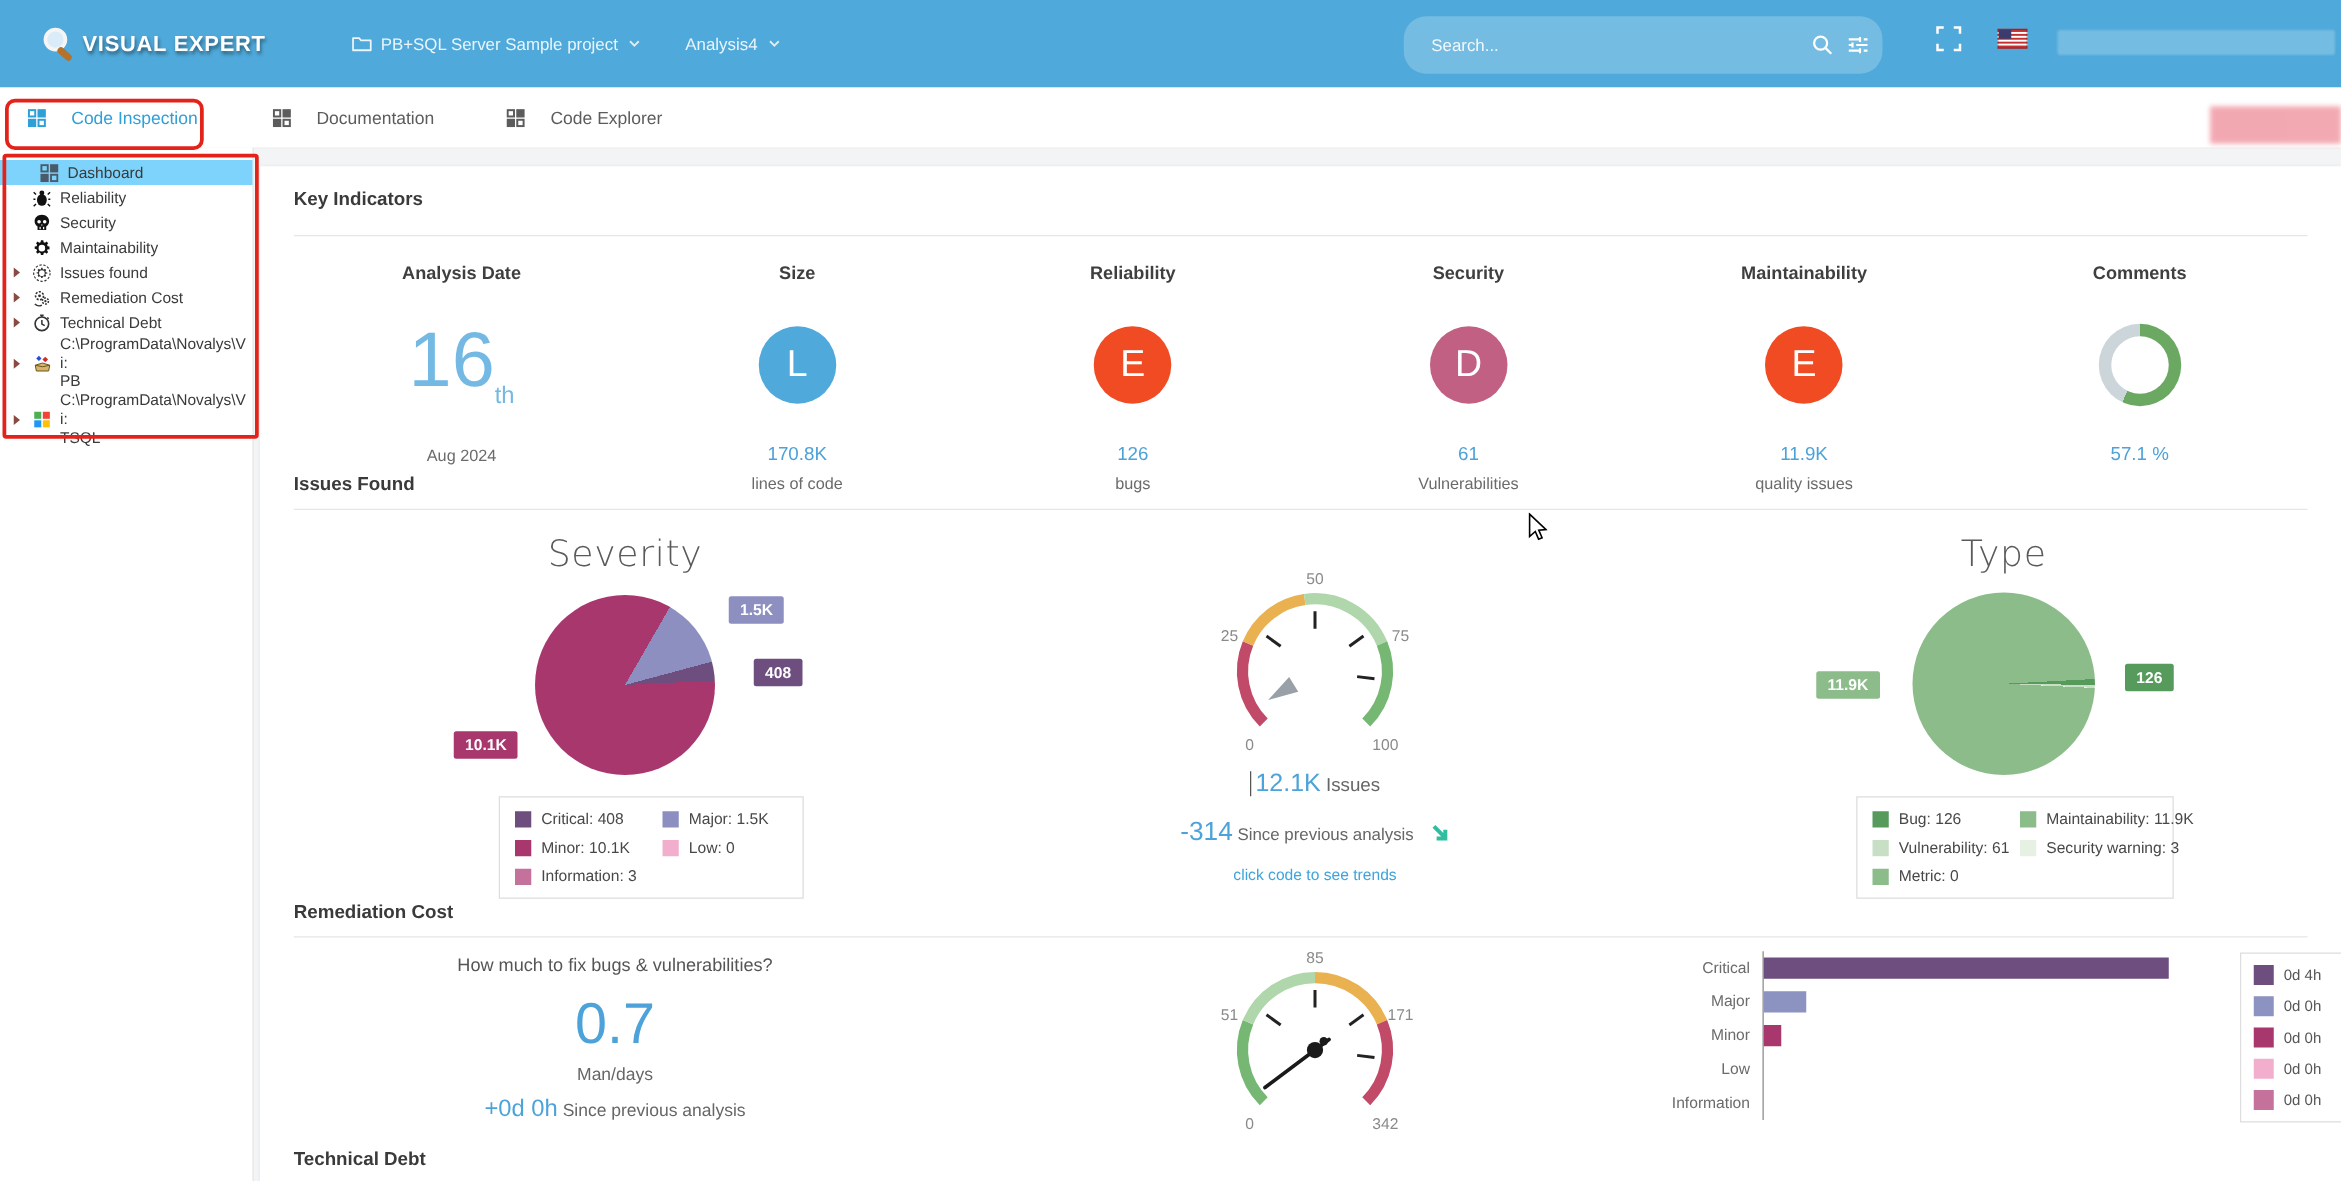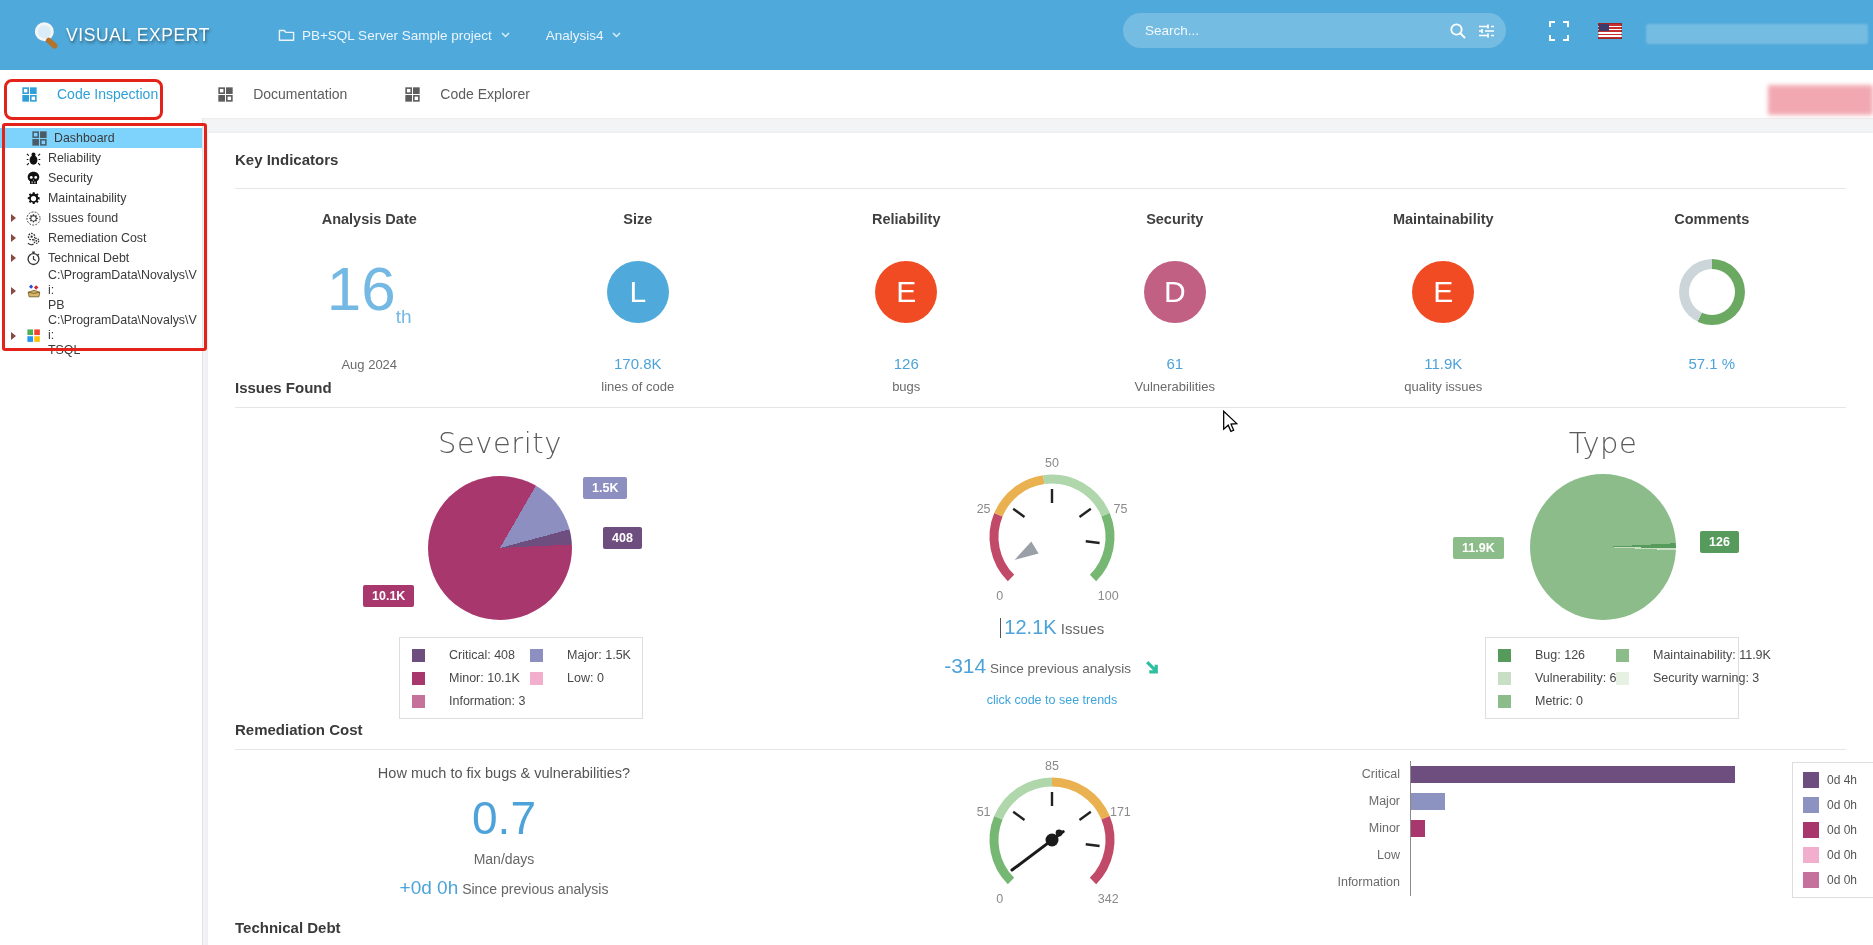--- a/index.html
+++ b/index.html
@@ -1,25 +1,25 @@
 <!DOCTYPE html>
 <html><head>
 <meta charset="utf-8">
 <style>
   html,body{margin:0;padding:0;}
   body{width:1873px;height:945px;overflow:hidden;position:relative;background:#f3f4f6;
        font-family:"Liberation Sans",sans-serif;-webkit-font-smoothing:antialiased;}
   
   .topbar{position:absolute;left:0;top:0;width:100%;height:70px;background:#4fa9da;display:flex;align-items:center;}
   .logo{display:flex;align-items:center;gap:2px;margin-left:30px;cursor:pointer;}
-  .logo-text{color:#fff;font-weight:normal;font-size:17.5px;letter-spacing:.6px;text-shadow:1px 2px 3px rgba(0,0,0,.45);}
+  .logo-text{color:#fff;font-weight:bold;font-size:17.5px;letter-spacing:.6px;text-shadow:1px 2px 3px rgba(0,0,0,.45);}
   .hsel{display:flex;align-items:center;gap:7px;color:#eaf5fc;font-size:13.5px;cursor:pointer;}
   .proj{margin-left:68px;} .analysis{margin-left:36px;}
   .chev{opacity:.9;margin-left:2px;}
-  .search{position:absolute;left:1123px;top:13px;width:383px;height:35px;background:rgba(255,255,255,.22);
+  .search{position:absolute;left:1123px;top:13px;width:383px;height:46px;background:rgba(255,255,255,.22);
           border-radius:18px;display:flex;align-items:center;}
   .search input{flex:1;background:transparent;border:none;outline:none;color:#fff;font-size:13.5px;margin-left:20px;font-family:"Liberation Sans",sans-serif;}
   .search input::placeholder{color:rgba(255,255,255,.9);}
   .sicon{margin-right:10px;cursor:pointer;display:flex;}
   .fsicon{position:absolute;left:1548px;top:20px;cursor:pointer;}
   .flag{position:absolute;left:1598px;top:23px;width:22px;height:14px;cursor:pointer;
         background:repeating-linear-gradient(#c62f2f 0 1.6px,#fff 1.6px 3.2px);border:0.5px solid rgba(0,0,0,.2);}
   .flag::after{content:"";position:absolute;left:0;top:0;width:10px;height:7px;background:#3c3b6e;}
   .redact-blue{position:absolute;left:1646px;top:24px;width:222px;height:20px;background:rgba(255,255,255,.22);filter:blur(1px);border-radius:2px;}
   
@@ -66,33 +66,33 @@
   #title-sev{left:92px;top:293px;} #title-type{left:1195px;top:293px;}
   .pie{position:absolute;border-radius:50%;}
   #pie-sev{left:220px;top:343px;width:144px;height:144px;}
   #pie-type{left:1322px;top:341px;width:146px;height:146px;}
   .co{position:absolute;color:#fff;font-size:12.5px;font-weight:bold;padding:4px 9px;border-radius:2px;}
   #co-sev-0{left:375px;top:344px;} #co-sev-1{left:395px;top:394px;} #co-sev-2{left:155px;top:452px;}
   #co-type-0{left:1245px;top:404px;} #co-type-1{left:1492px;top:398px;}
   .legend{position:absolute;background:#fff;border:1px solid #ddd;padding:10px 12px;display:grid;
           grid-template-columns:118px auto;grid-row-gap:9px;font-size:12.5px;color:#484848;}
   #legend-sev{left:191px;top:504px;width:218px;} #legend-type{left:1277px;top:504px;width:228px;}
-  .litem{display:flex;align-items:center;gap:24px;white-space:nowrap;}
+  .litem{display:flex;align-items:center;gap:8px;white-space:nowrap;}
   .sq{width:13px;height:13px;flex:none;display:inline-block;}
   .gauge{position:absolute;width:210px;height:170px;}
   #gauge-issues{left:739px;top:309px;} #gauge-cost{left:739px;top:612px;}
   .gcenter{position:absolute;left:694px;width:300px;text-align:center;}
   #gval{top:483px;font-size:15px;color:#666;}
   #gval .v{font-size:20px;color:#4da3d9;}
   .caret{display:inline-block;width:1.5px;height:20px;background:#555;margin-right:3px;vertical-align:-4px;}
   #gdelta{top:521px;font-size:13.5px;color:#666;}
   #gdelta .v{font-size:21px;color:#4da3d9;}
   #glink{top:560px;font-size:12.5px;color:#3da4dc;cursor:pointer;}
   
-  .rcenter{position:absolute;left:96px;width:400px;text-align:center;}
+  .rcenter{position:absolute;left:84px;width:400px;text-align:center;}
   #r-question{top:632px;font-size:14.5px;color:#555;}
   #r-big{top:658px;font-size:46px;font-weight:200;color:#4da3d9;}
   #r-unit{top:718px;font-size:14px;color:#666;}
   #r-delta{top:744px;font-size:14px;color:#666;}
   #r-delta .v{font-size:19px;color:#4da3d9;}
   
   .bars{position:absolute;left:1124px;top:628px;display:flex;}
   .bar-labels{width:78px;}
   .bar-label{height:27px;line-height:27px;text-align:right;padding-right:10px;font-size:12.5px;color:#6b6b6b;}
   .bar-area{border-left:1.5px solid #8a8a8a;width:340px;}

